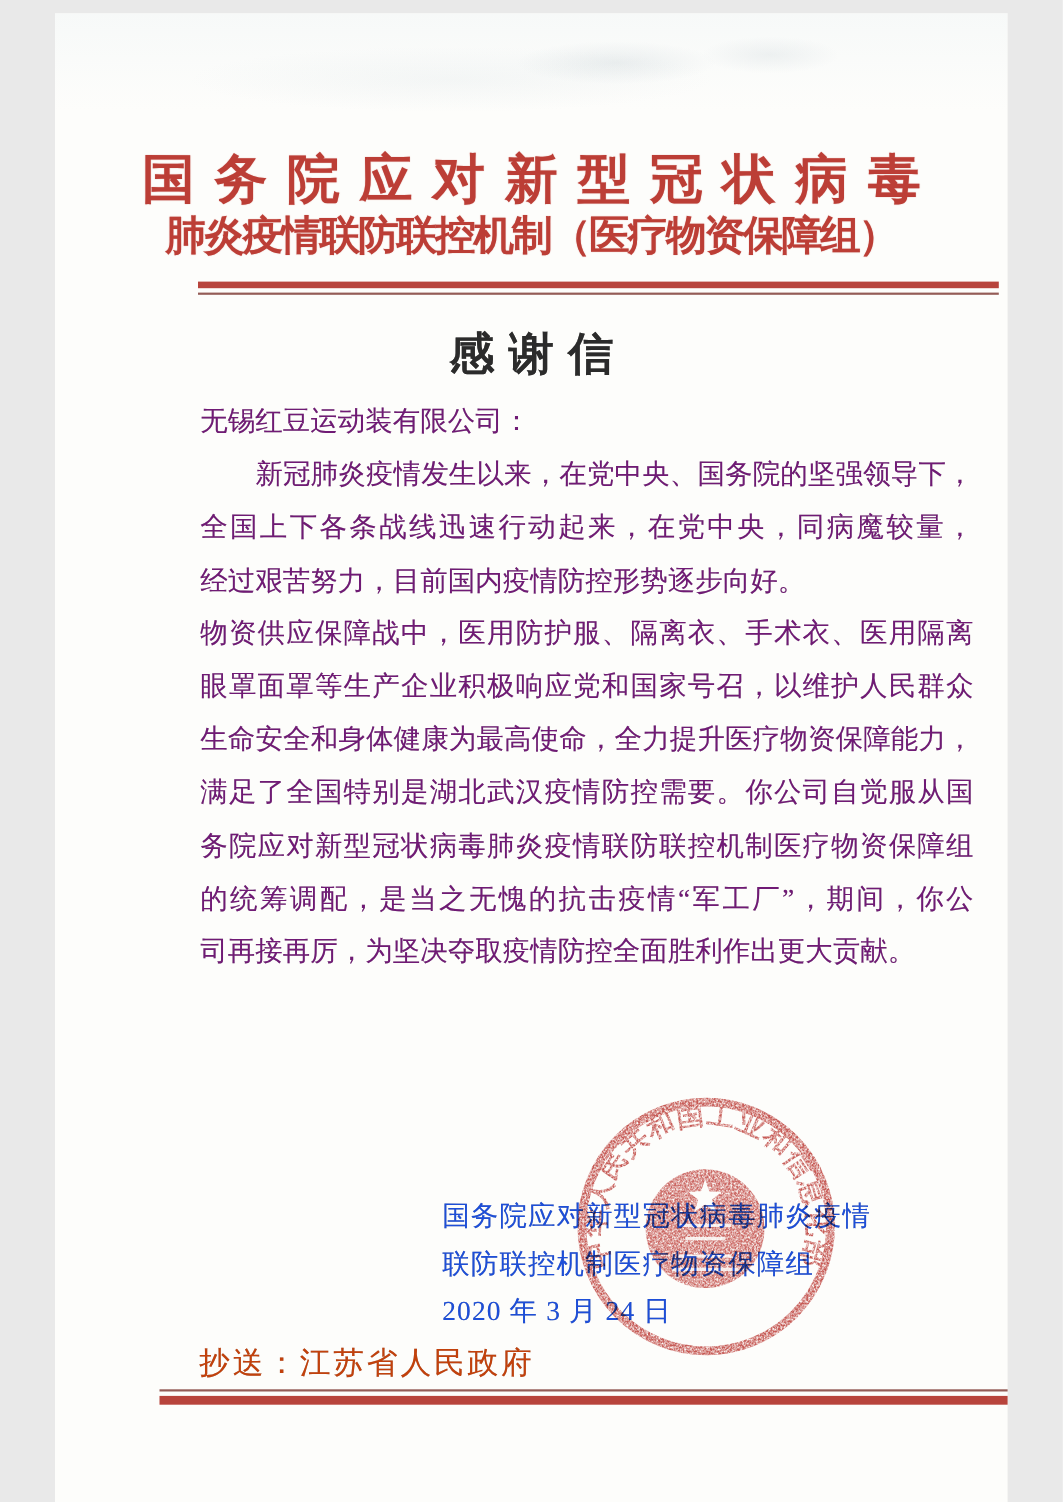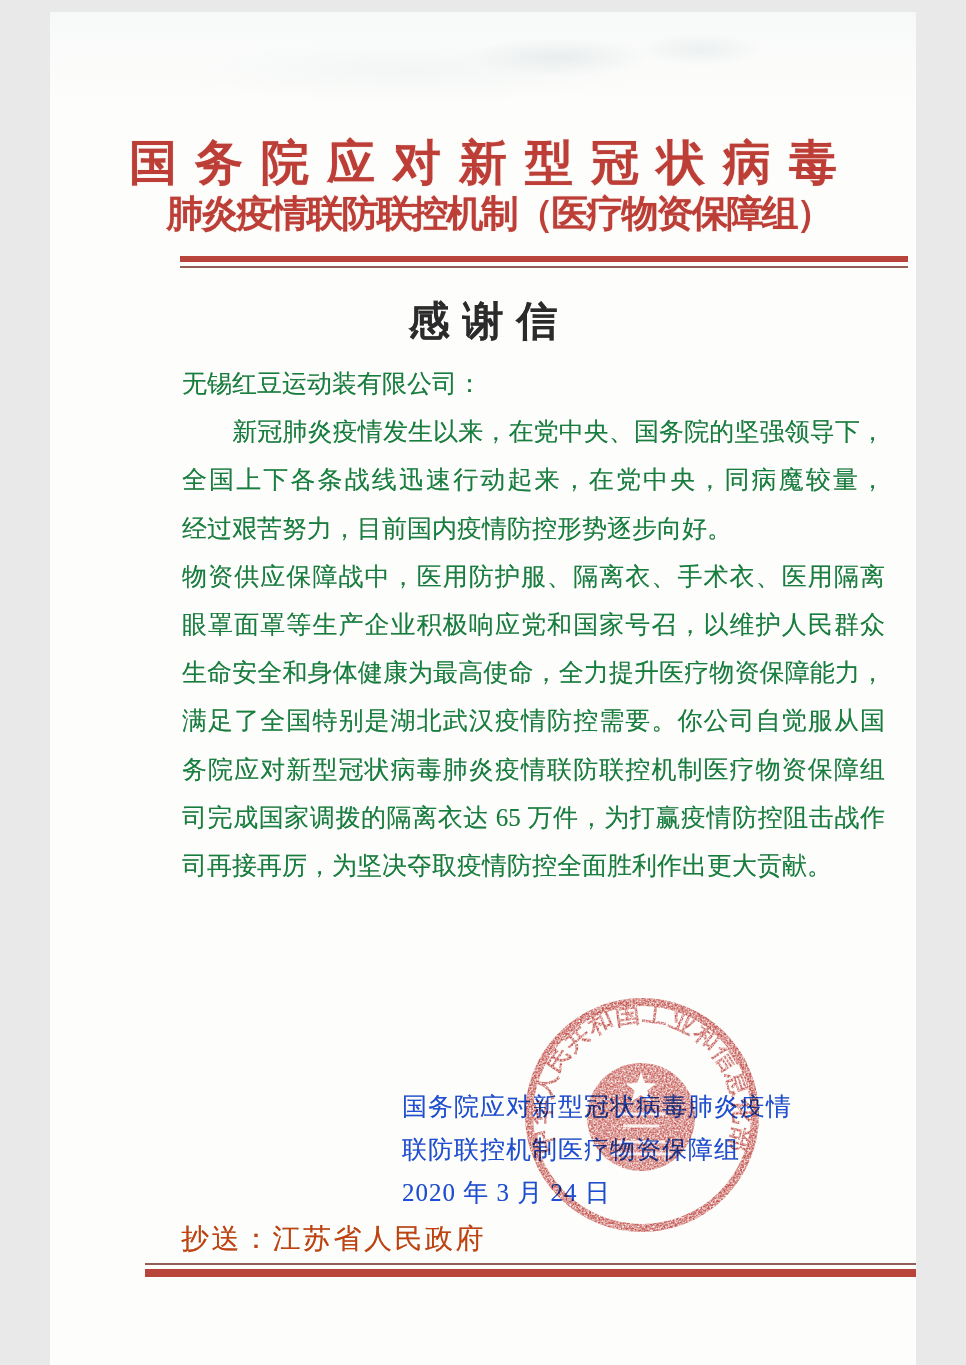--- a/index.html
+++ b/index.html
@@ -20,33 +20,32 @@
     position:absolute; top:119px; left:0; width:100%; text-align:center;
     font-size:48px; font-weight:900; letter-spacing:18px; padding-left:18px;
     box-sizing:border-box; color:#bc3e36; text-shadow:0 0 1px rgba(188,62,54,0.55);
     white-space:nowrap;
   }
   .letterhead-2 {
     position:absolute; top:177px; left:0; width:100%; text-align:center;
     font-size:37px; font-weight:900; letter-spacing:-2px;
     color:#bc3e36; text-shadow:0 0 1px rgba(188,62,54,0.55);
     white-space:nowrap;
-    padding-left:16px;
   }
   .divider-top { position:absolute; top:244px; left:130px; width:728px; }
   .divider-top .thick { height:6px; background:#b8443c; }
   .divider-top .thin  { height:2px; background:#81403a; margin-top:4px; opacity:0.85; }
   .letter-title {
     position:absolute; top:282px; left:0; width:100%; text-align:center;
     font-size:41px; font-weight:800; letter-spacing:13px; padding-left:13px;
     box-sizing:border-box; color:#2b2b2b; text-shadow:0 0 0.5px rgba(40,40,40,0.6);
   }
   .body-block {
     position:absolute; top:348px; left:132px; width:703px;
-    font-size:25px; line-height:48.2px; color:#15803d;
+    font-size:25px; line-height:48.2px; color:#701a75;
     text-shadow:0 0 0.6px rgba(70,70,70,0.4);
   }
   .body-line { text-align:justify; text-align-last:justify; }
   .body-line.para-end { text-align-last:left; }
   .body-line.para-gap { margin-top:6px; }
   .salutation { text-align:left; }
   .signature-block {
     position:absolute; top:1073px; left:352px; width:480px; text-align:left;
     font-size:25px; line-height:43px; letter-spacing:1px; color:#1d4ed8;
     text-shadow:0 0 0.6px rgba(70,70,70,0.4);
@@ -83,21 +82,21 @@
   <div class="body-block">
     <div class="salutation">无锡红豆运动装有限公司：</div>
     <div class="body-line">　　新冠肺炎疫情发生以来，在党中央、国务院的坚强领导下，</div>
     <div class="body-line">全国上下各条战线迅速行动起来，在党中央，同病魔较量，</div>
     <div class="body-line para-end">经过艰苦努力，目前国内疫情防控形势逐步向好。</div>
     <div class="body-line">物资供应保障战中，医用防护服、隔离衣、手术衣、医用隔离</div>
     <div class="body-line">眼罩面罩等生产企业积极响应党和国家号召，以维护人民群众</div>
     <div class="body-line">生命安全和身体健康为最高使命，全力提升医疗物资保障能力，</div>
     <div class="body-line">满足了全国特别是湖北武汉疫情防控需要。你公司自觉服从国</div>
     <div class="body-line">务院应对新型冠状病毒肺炎疫情联防联控机制医疗物资保障组</div>
-    <div class="body-line">司完成国家调拨的隔离衣达 65 万件，为打赢疫情防控阻击战作</div>
+    <div class="body-line">的统筹调配，是当之无愧的抗击疫情“军工厂”，期间，你公</div>
     <div class="body-line para-end">司再接再厉，为坚决夺取疫情防控全面胜利作出更大贡献。</div>
   </div>
 
   <div class="signature-block">
     <div>国务院应对新型冠状病毒肺炎疫情</div>
     <div>联防联控机制医疗物资保障组</div>
     <div>2020 年 3 月 24 日</div>
   </div>
 
   <div class="cc-line">抄送：江苏省人民政府</div>

